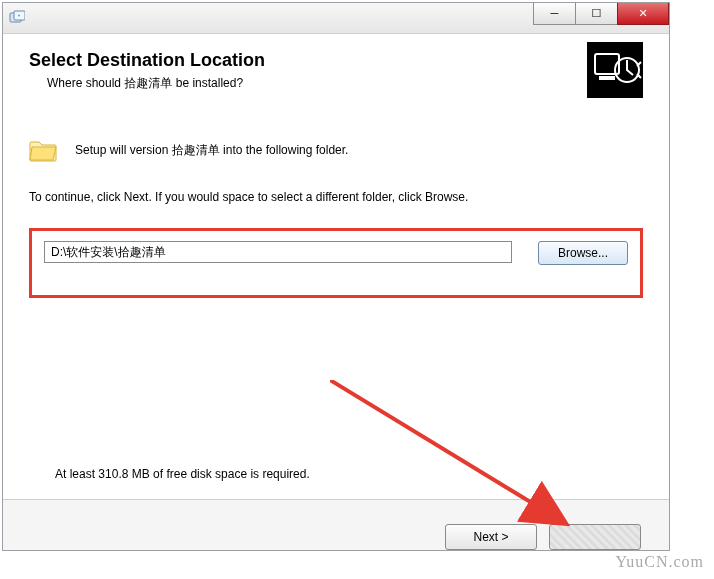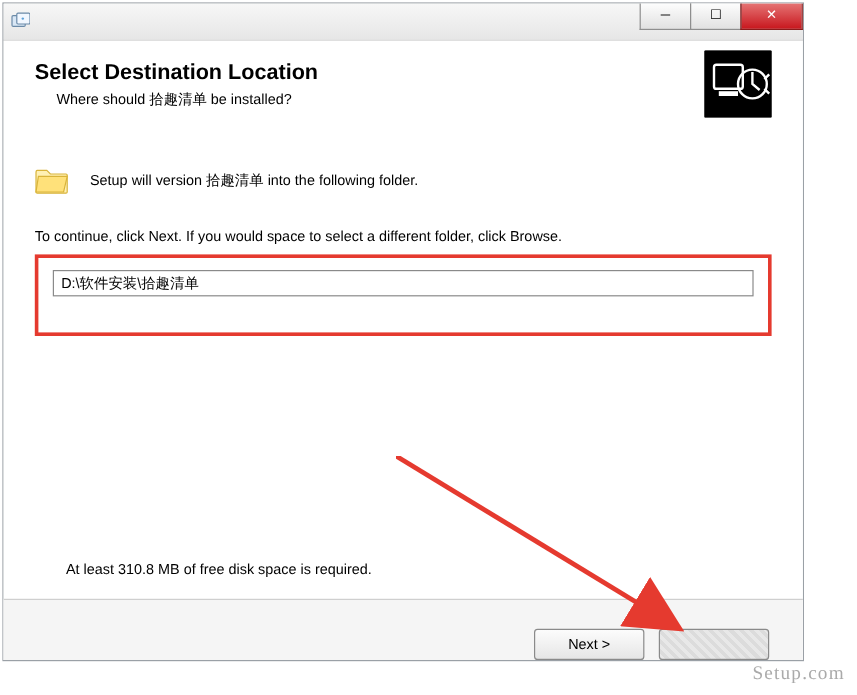--- a/index.html
+++ b/index.html
@@ -103,21 +103,21 @@
   }
   .folder-icon {
     width: 28px; height: 24px;
     margin-right: 18px;
     display: inline-block;
   }
   .continue-line {
     margin-top: 28px;
   }
   .highlight-box {
-    margin-top: 8px;
+    margin-top: 24px;
     border: 3px solid #e53a2f;
     padding: 10px 12px 30px 12px;
     display: flex;
     align-items: flex-start;
     gap: 26px;
   }
   .path-input {
     flex: 1;
     height: 22px;
     border: 1px solid #8a8a8a;
@@ -231,20 +231,21 @@
             <path d="M3 9 L27 9 L24 22 L1 22 Z" fill="#ffe17a" stroke="#d9b43a"></path>
           </svg>
         </span>
         <span>Setup will version 拾趣清单 into the following folder.</span>
       </div>
 
       <div class="continue-line">To continue, click Next. If you would space to select a different folder, click Browse.</div>
 
       <div class="highlight-box">
         <input class="path-input" type="text" value="D:\软件安装\拾趣清单" style="">
+        <button class="browse-btn">Browse...</button>
       </div>
 
       <div class="space-req">At least 310.8 MB of free disk space is required.</div>
     </div>
 
     <div class="button-bar">
       <button class="next-btn">Next &gt;</button>
       <button class="blurred-btn">······</button>
     </div>
   </div>
@@ -252,13 +253,13 @@
 
 <svg class="arrow" style="left:330px; top:380px;" width="260" height="160" viewBox="0 0 260 160">
   <defs>
     <marker id="ah" markerWidth="12" markerHeight="12" refX="9" refY="6" orient="auto">
       <path d="M0 0 L12 6 L0 12 Z" fill="#e53a2f"></path>
     </marker>
   </defs>
   <line x1="0" y1="0" x2="230" y2="140" stroke="#e53a2f" stroke-width="4" marker-end="url(#ah)"></line>
 </svg>
 
-<div class="watermark">Setup.com</div>
+<div class="watermark">YuuCN.com</div>
 
 </body></html>

